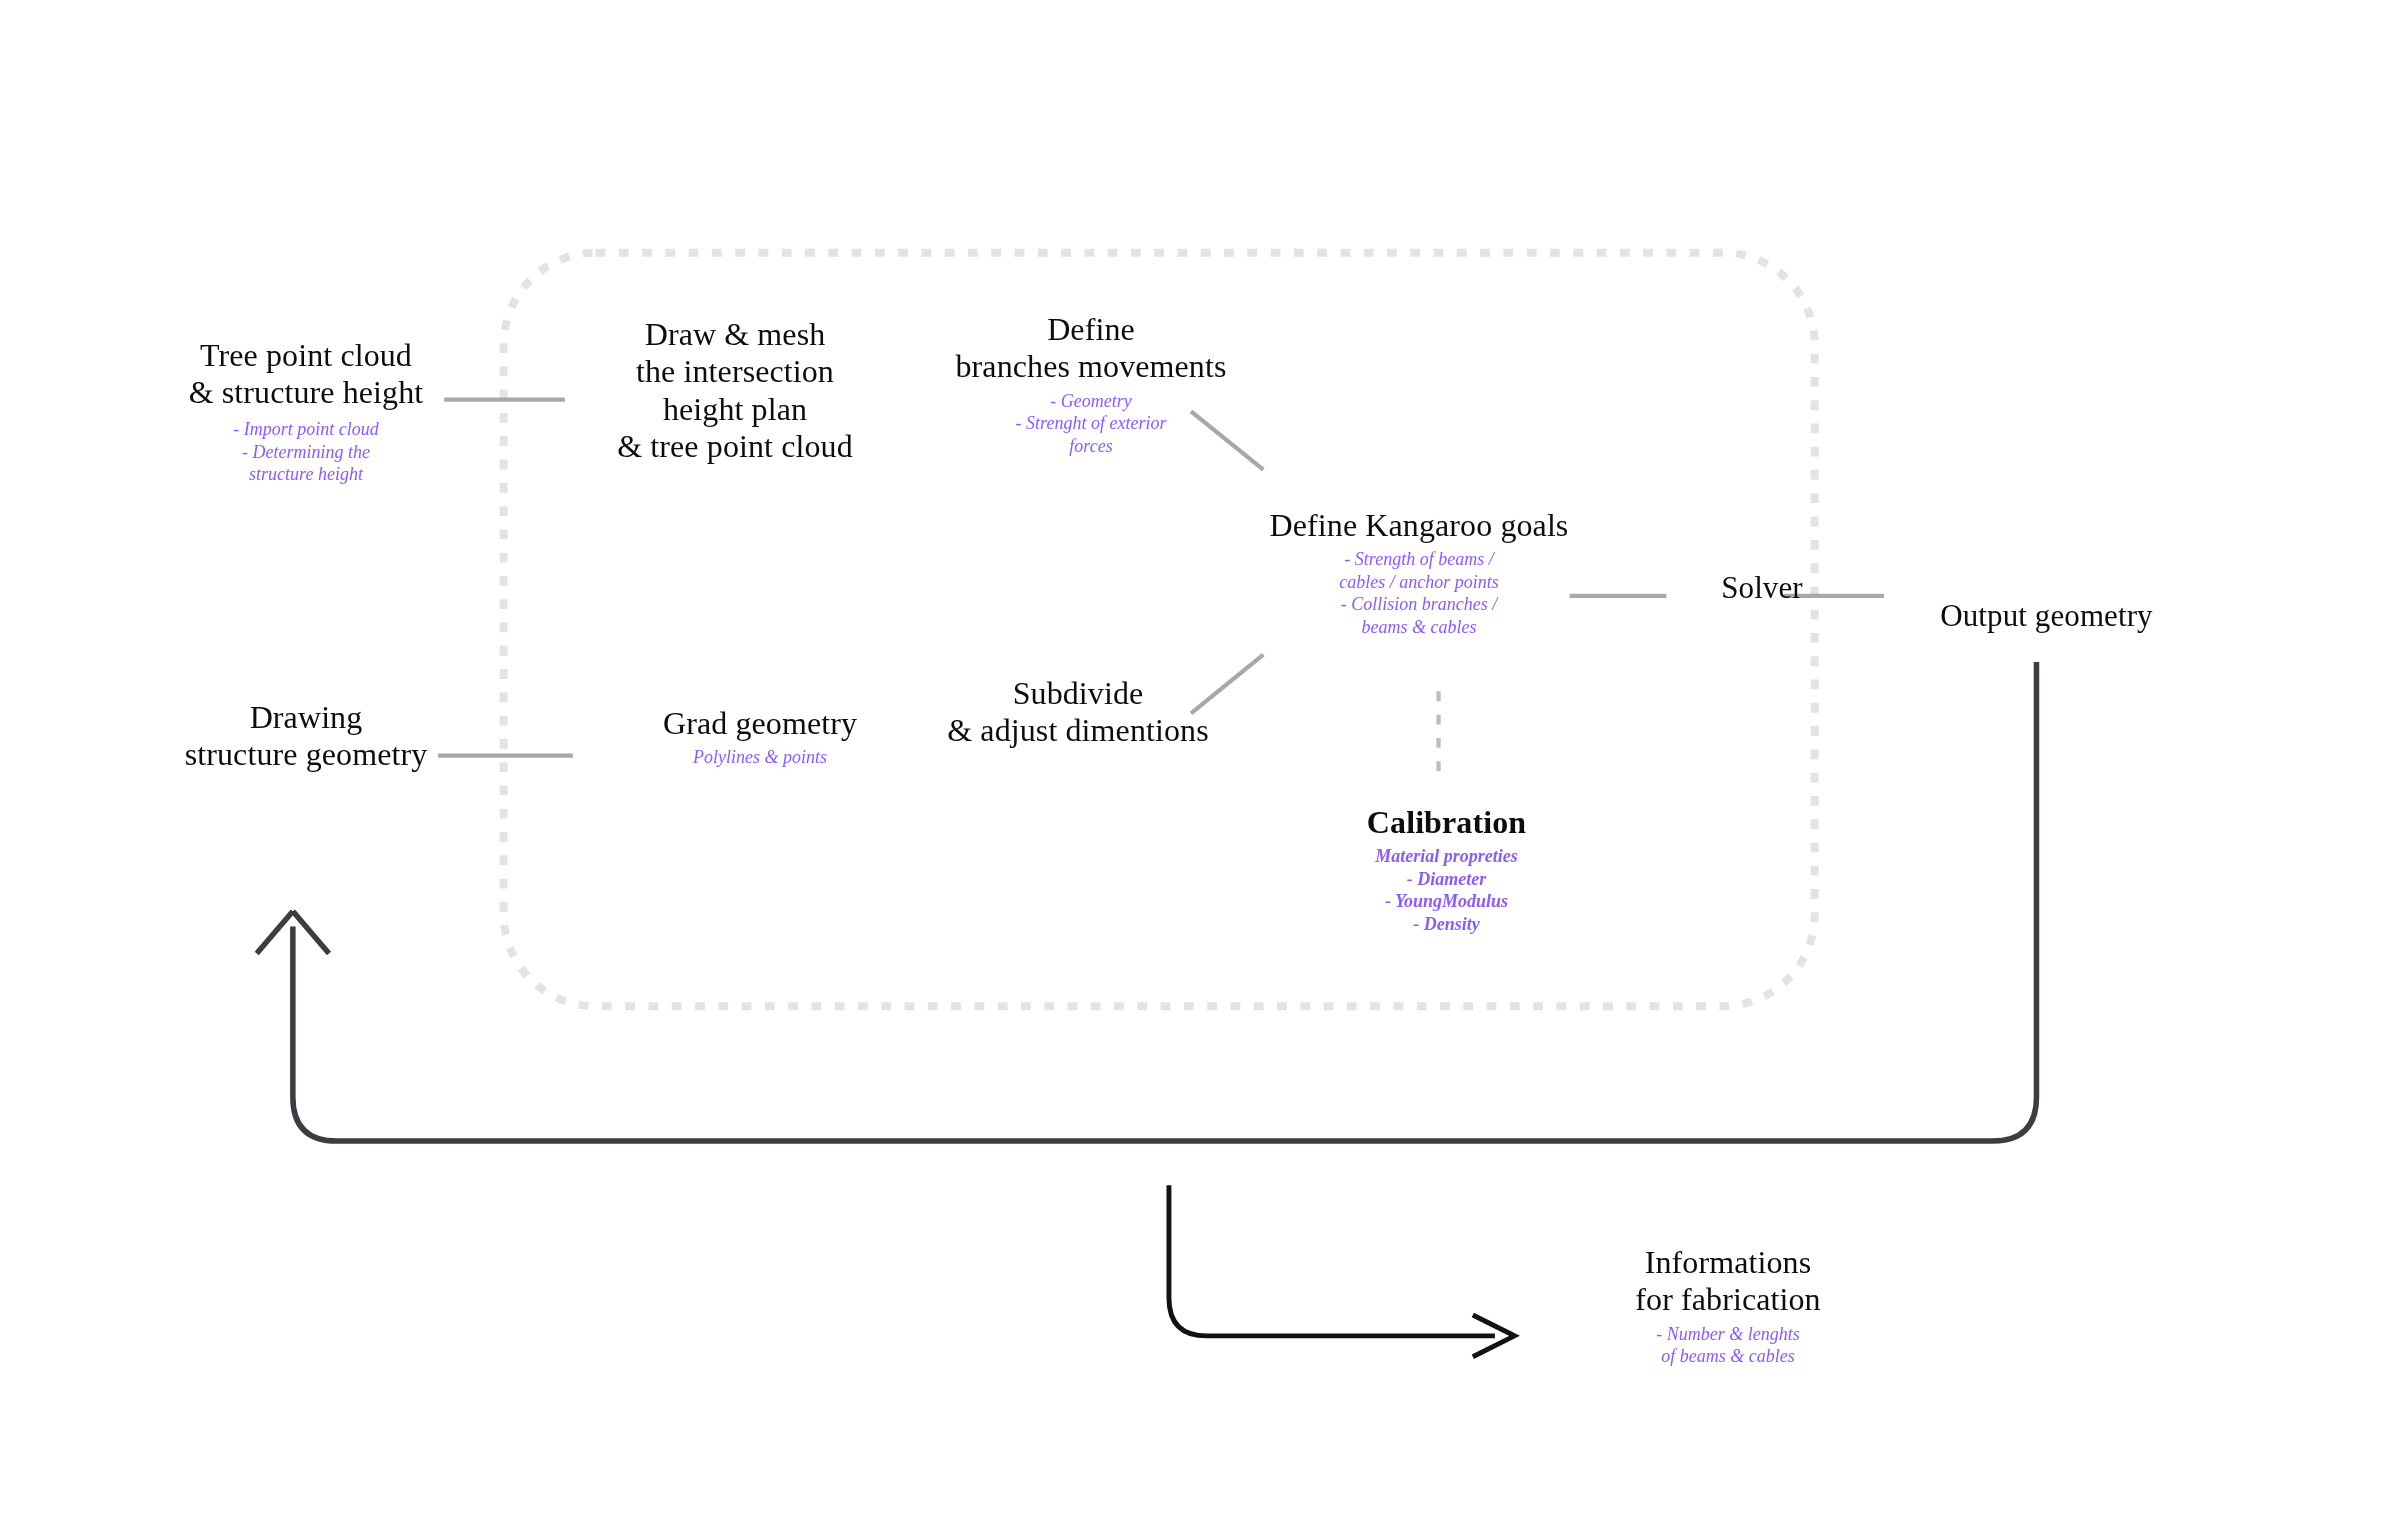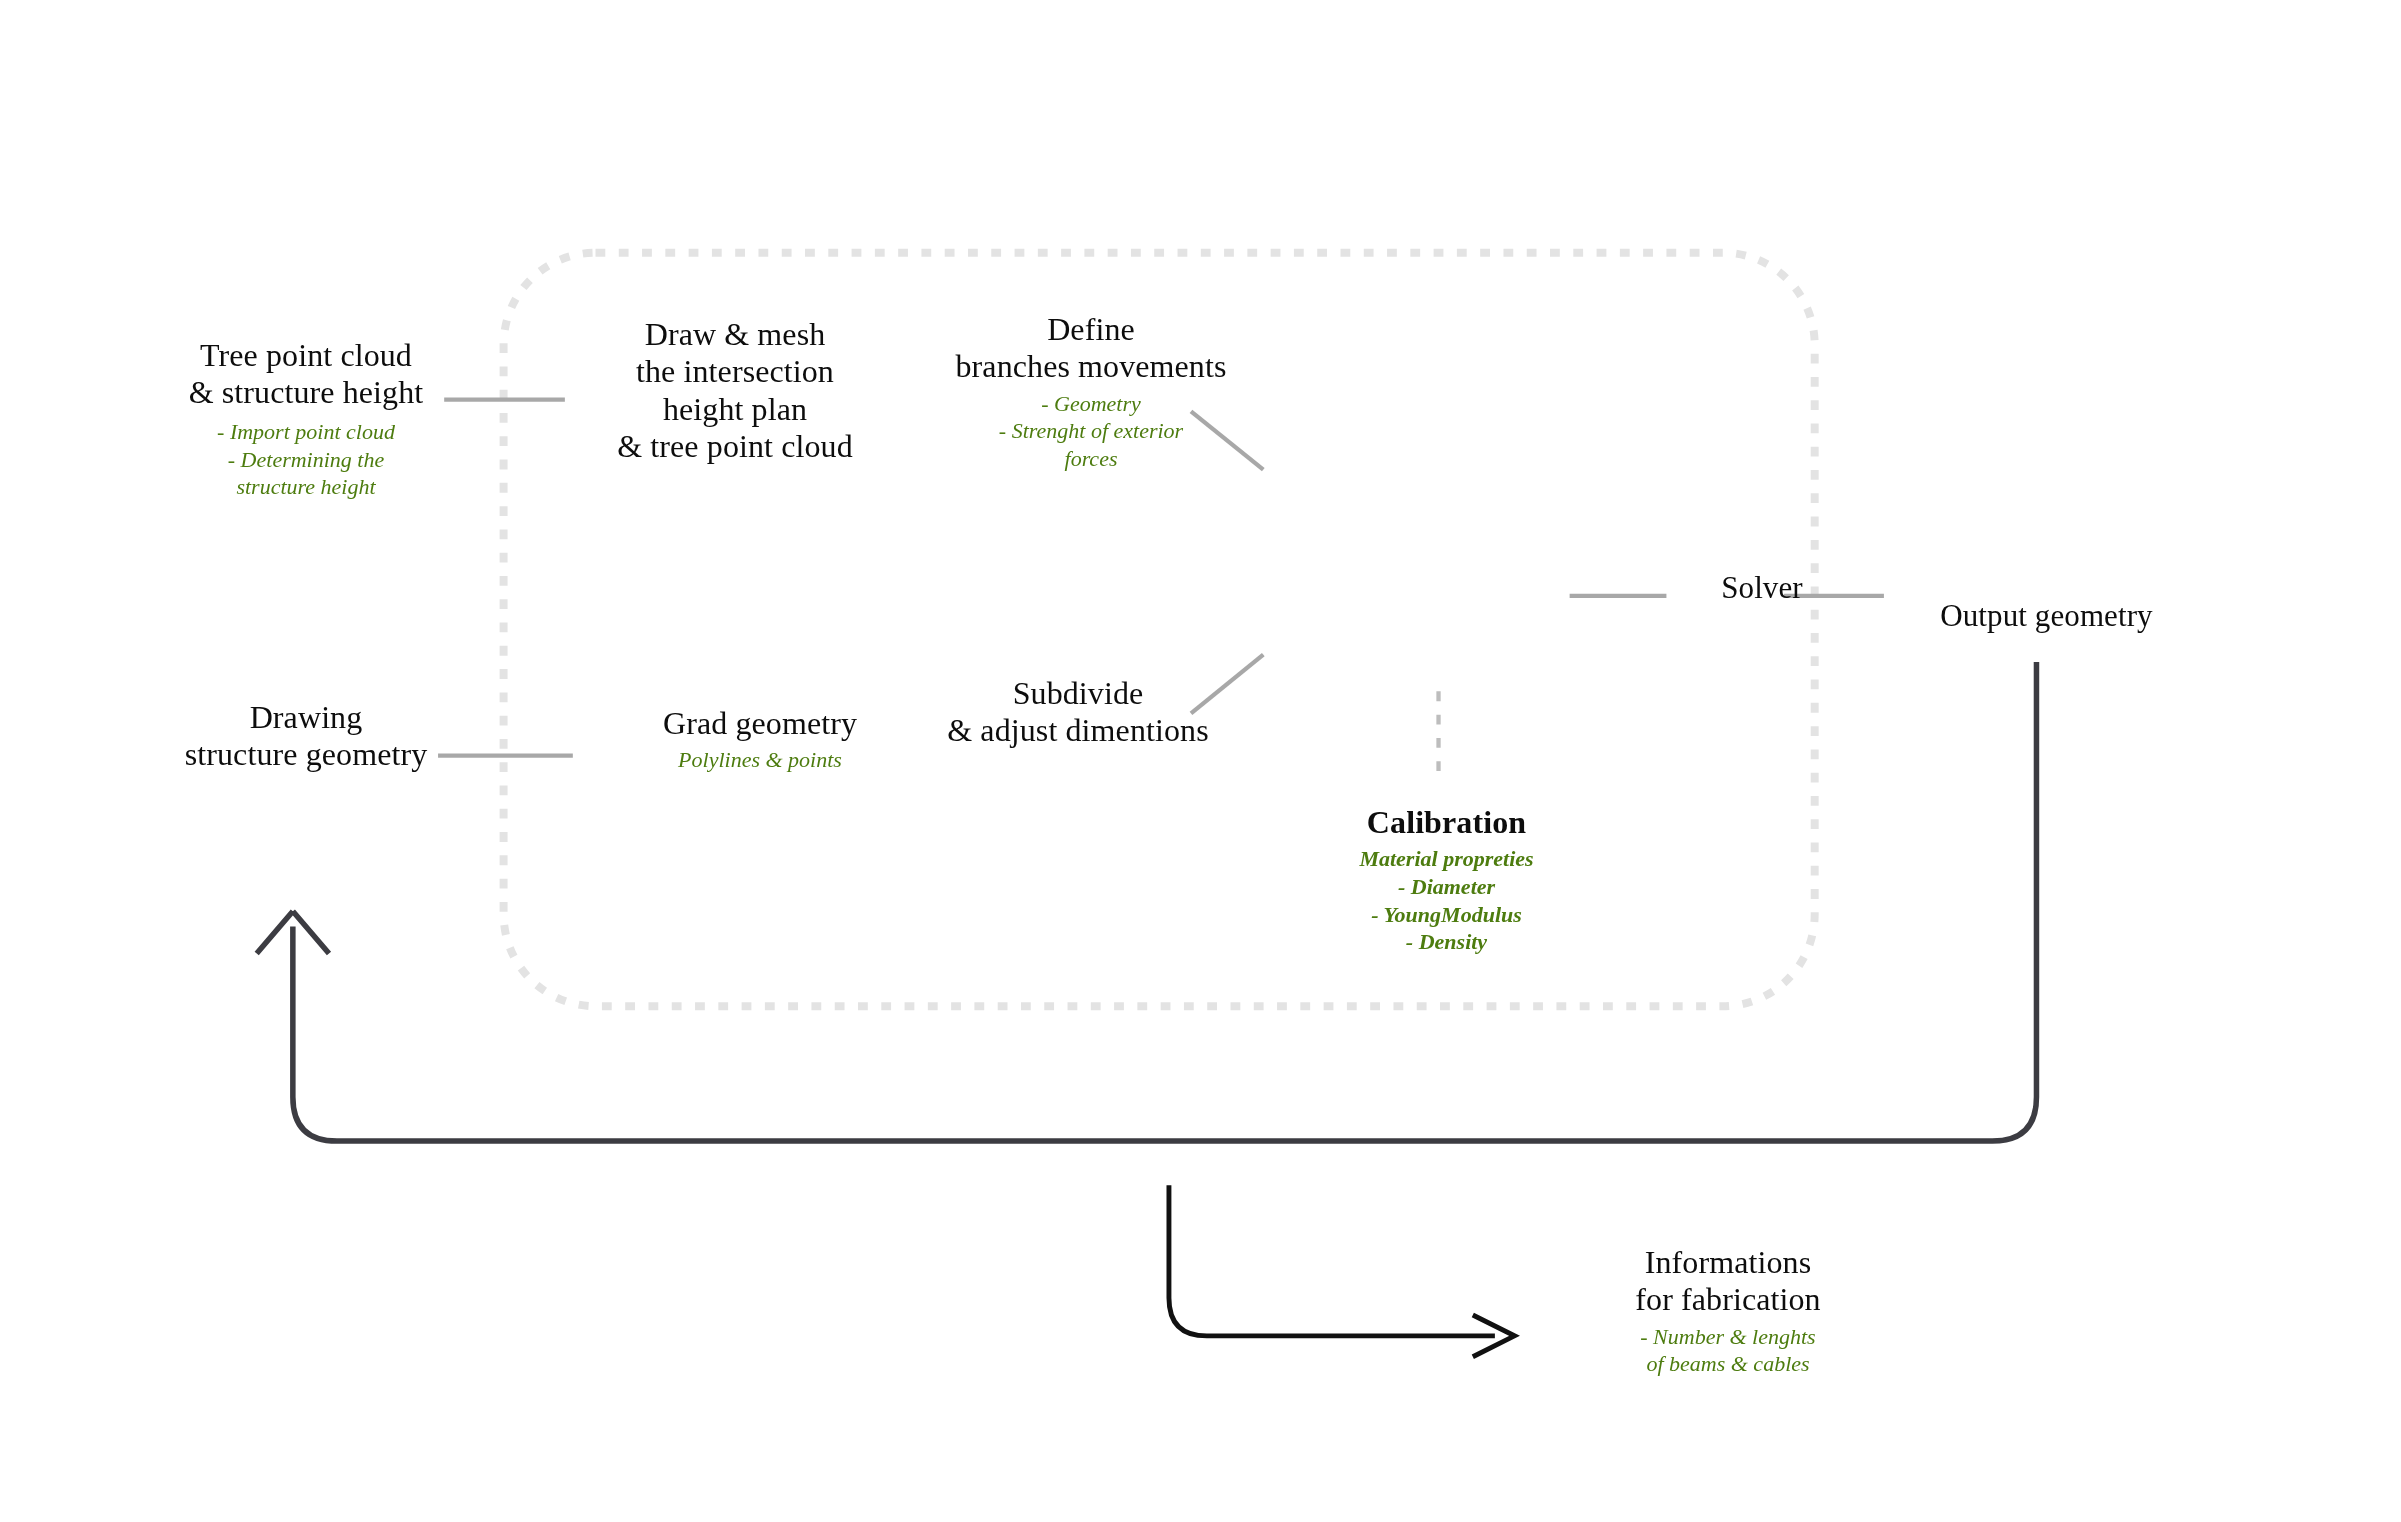--- a/index.html
+++ b/index.html
@@ -34,23 +34,23 @@
     text-align: center;
     line-height: 1.17;
   }
   .title {
     font-size: 32px;
     color: #0d0d0d;
     white-space: pre-line;
     letter-spacing: 0.1px;
   }
   .sub {
-    font-size: 22px;
+    font-size: 18px;
     font-style: italic;
-    color: #4d7c0f;
+    color: #8b5cf6;
     line-height: 1.26;
     white-space: pre-line;
     margin-top: 6.1px;
   }
   .sub.tight { margin-top: 3.7px; }
 
   
   #node-tree-point-cloud { left: 110px;  top: 337px;  width: 392px; }
   #node-draw-mesh        { left: 551px;  top: 316px;  width: 368px; }
   #node-define-branches  { left: 895px; top: 311px;  width: 392px; }
@@ -112,20 +112,27 @@
   </div>
 
   <div class="node" id="node-define-branches">
     <div class="title">Define
 branches movements</div>
     <div class="sub tight">- Geometry
 - Strenght of exterior
 forces</div>
   </div>
 
+  <div class="node" id="node-kangaroo-goals">
+    <div class="title">Define Kangaroo goals</div>
+    <div class="sub tight">- Strength of beams /
+cables / anchor points
+- Collision branches /
+beams &amp; cables</div>
+  </div>
 
   <div class="node" id="node-solver">
     <div class="title">Solver</div>
   </div>
 
   <div class="node" id="node-output-geometry">
     <div class="title">Output geometry</div>
   </div>
 
   <div class="node" id="node-drawing-structure">

